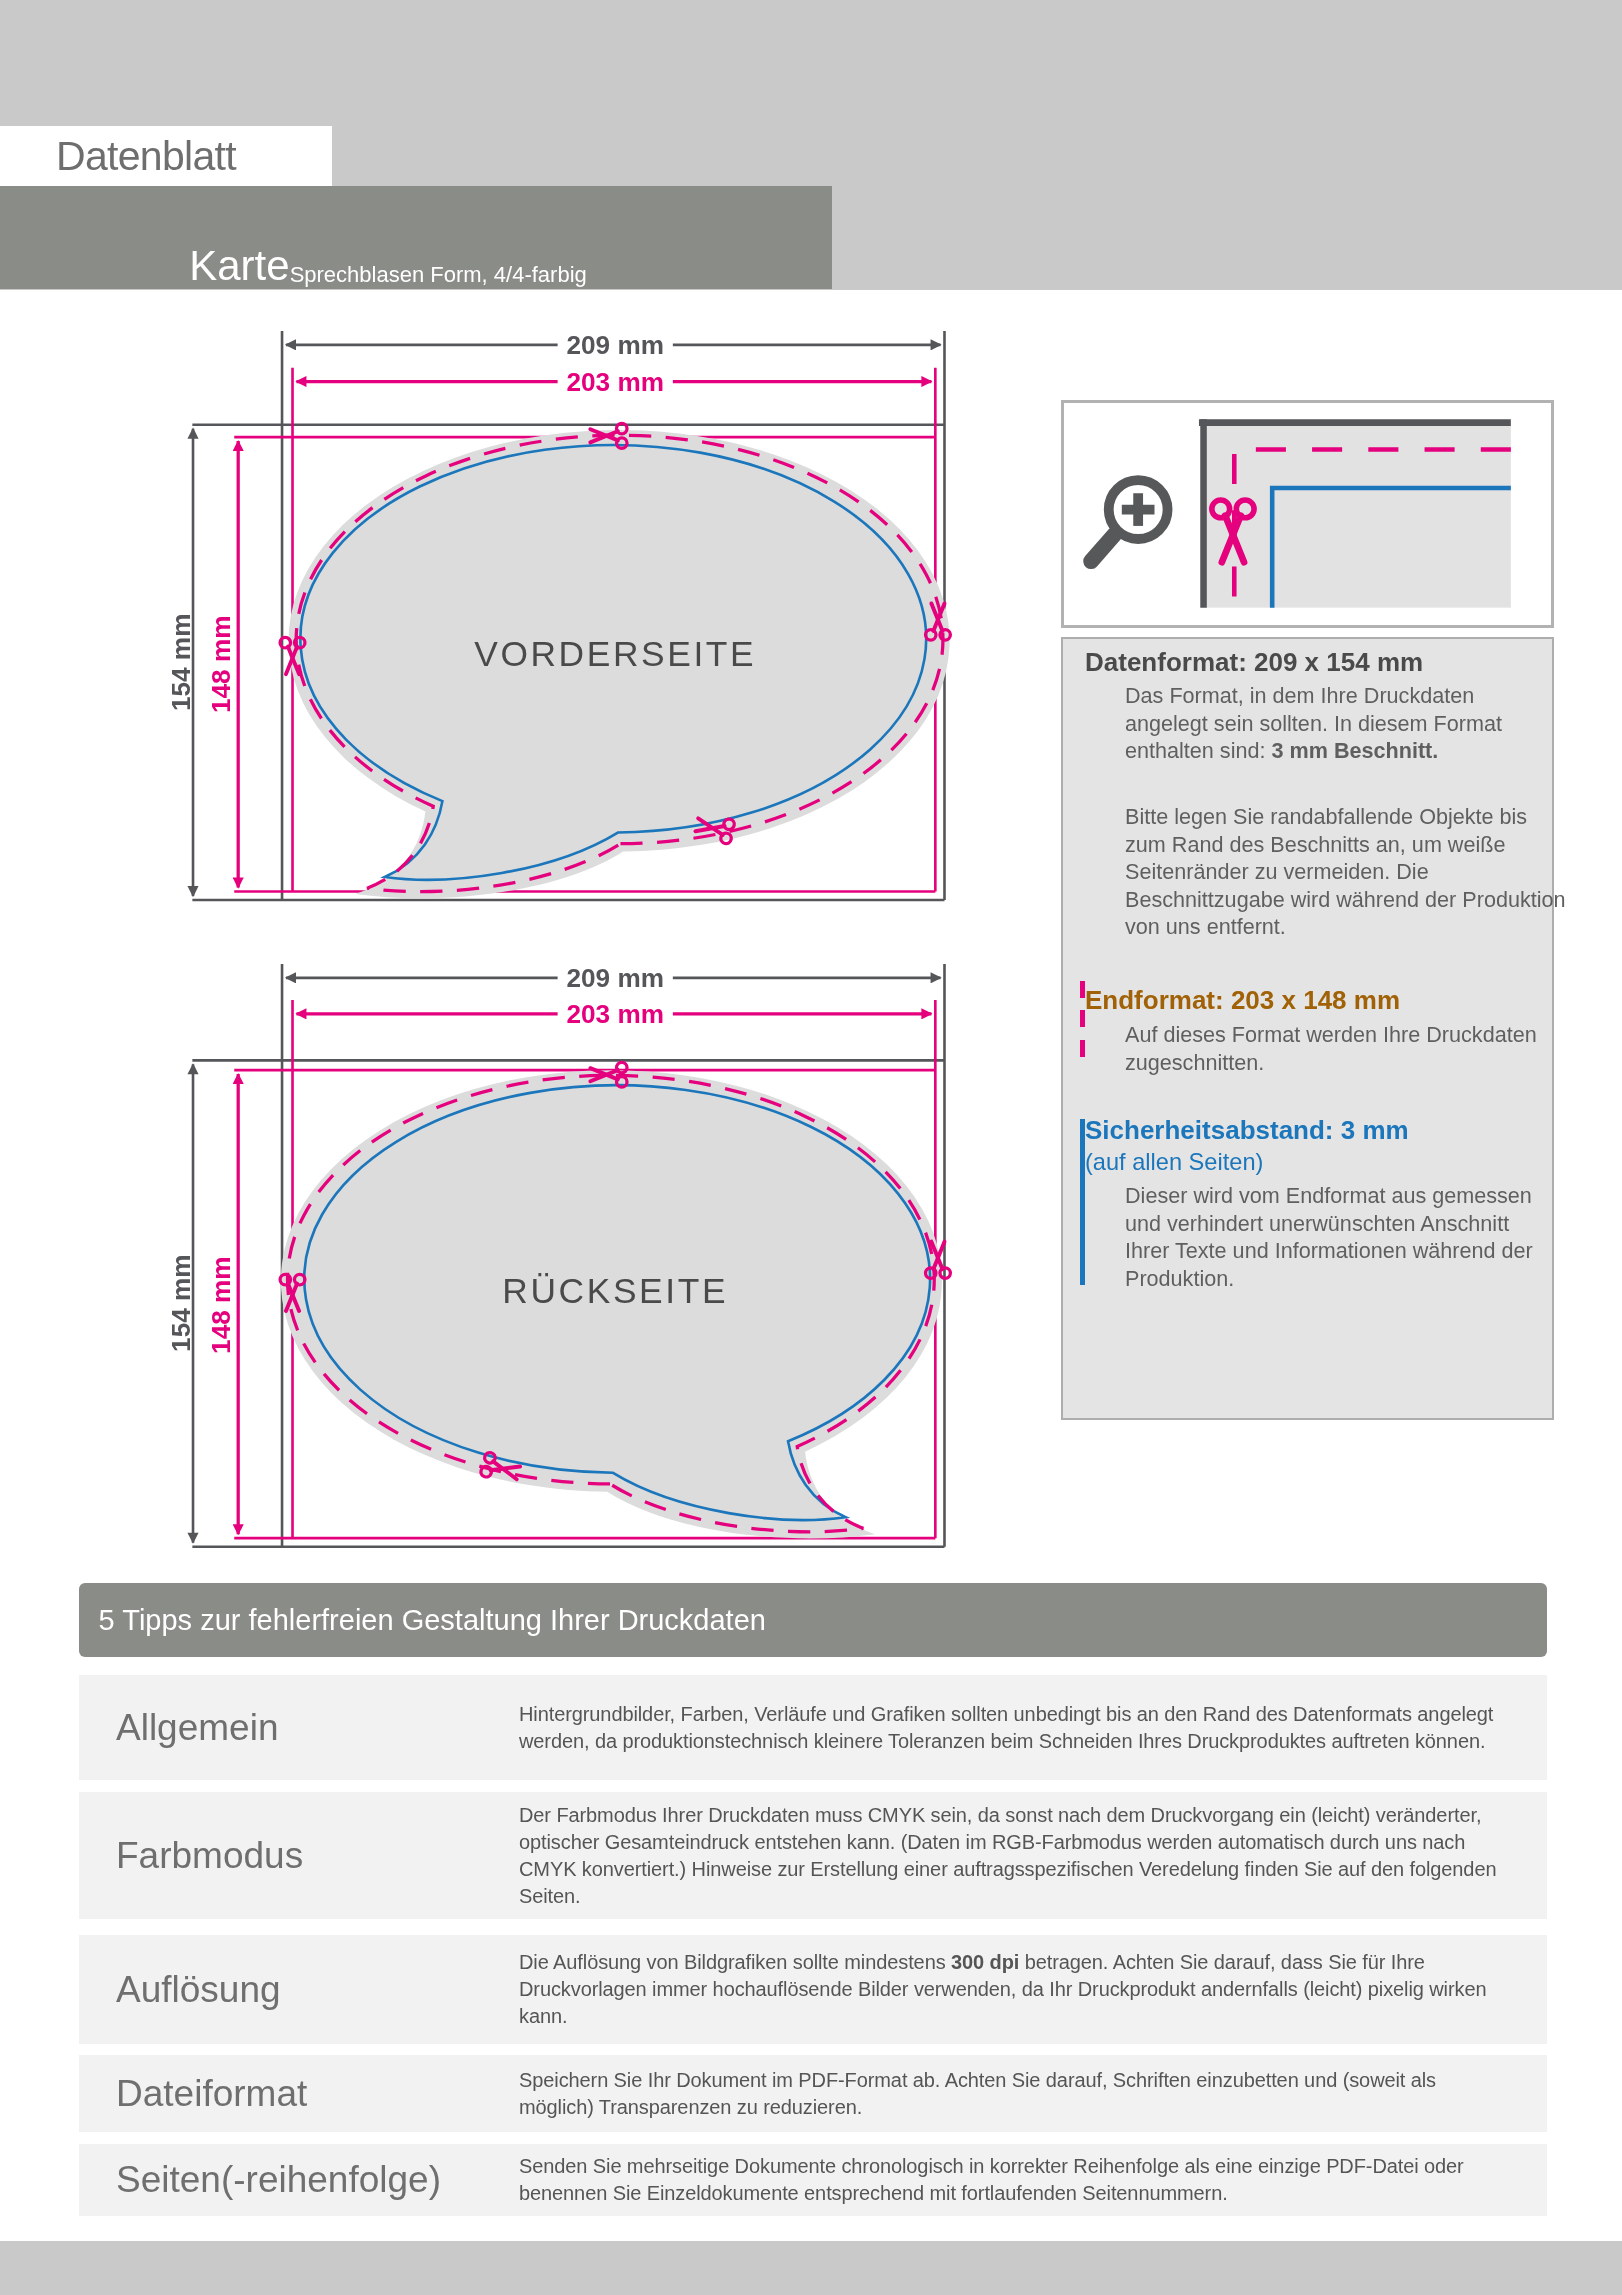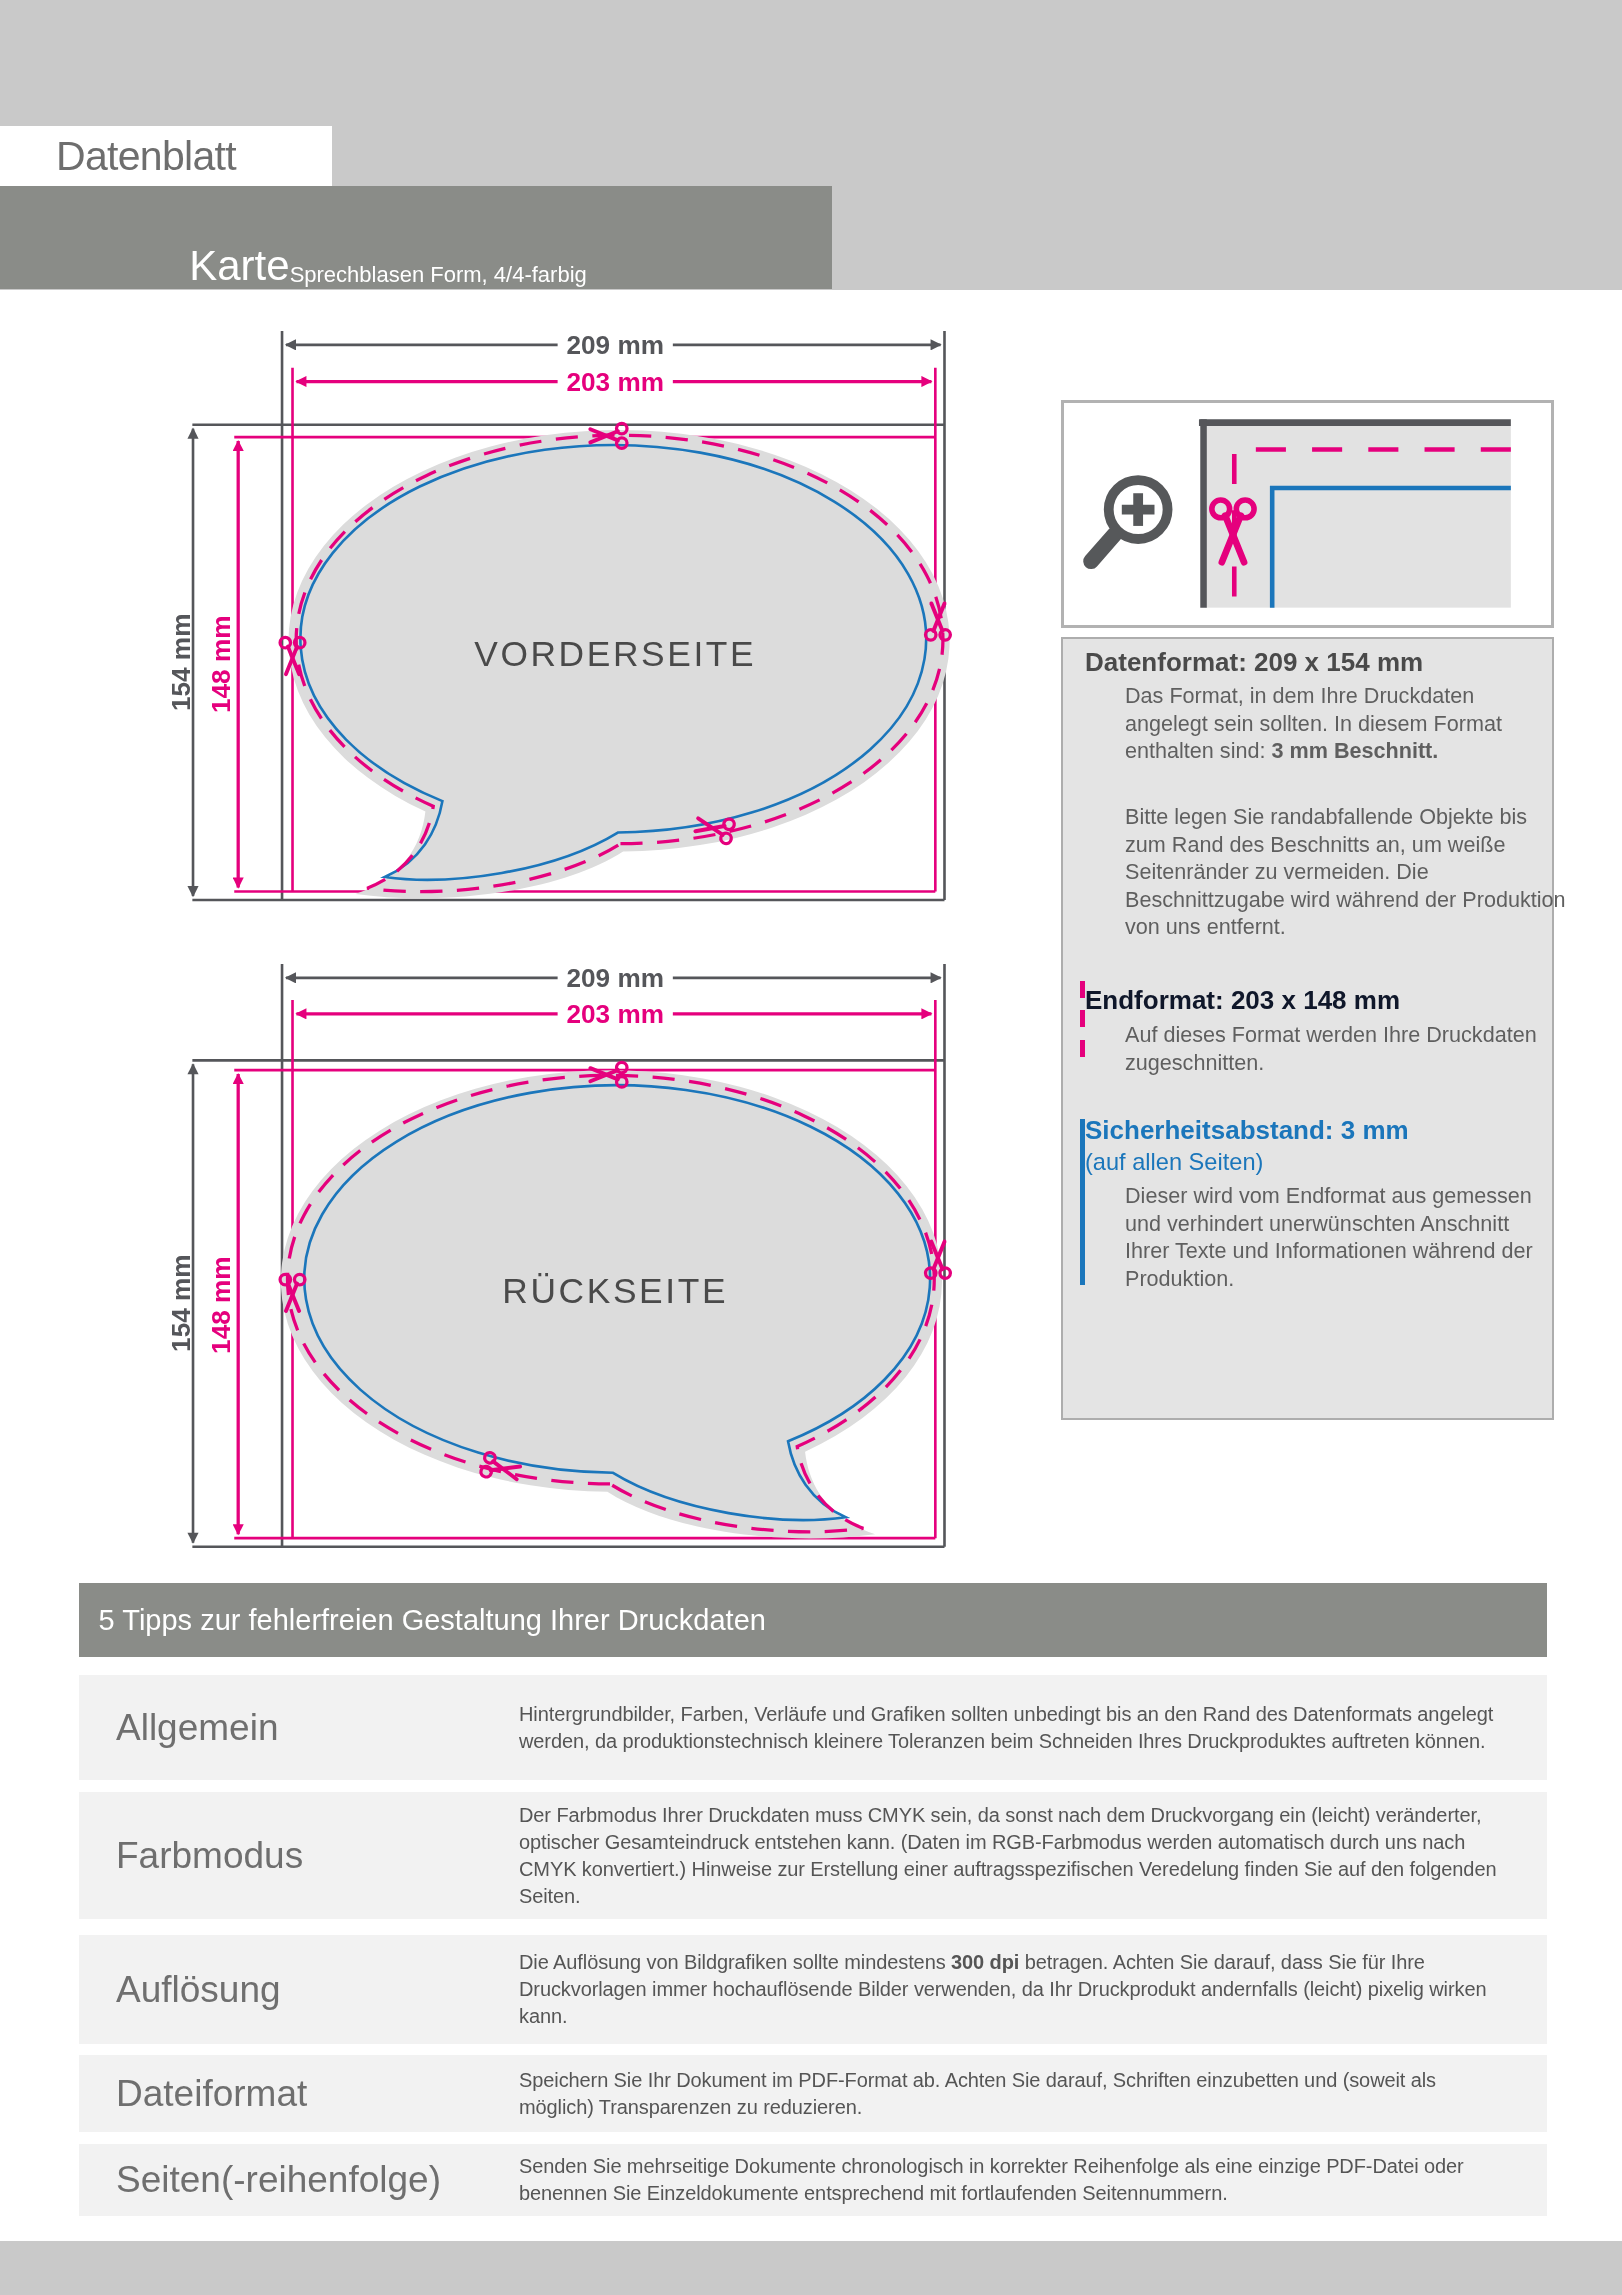--- a/index.html
+++ b/index.html
@@ -19,28 +19,28 @@
     padding-right:56px;box-sizing:border-box;color:#ffffff;}
   .band-title{font-size:42px;line-height:46px;}
   .band-sub{font-size:22px;line-height:29px;}
   
   .whitebox{left:1061px;top:400px;width:493px;height:228px;background:#ffffff;
     border:3.3px solid #b2b2b2;box-sizing:border-box;}
   .graybox{left:1061px;top:637px;width:493px;height:783px;background:#e4e4e4;
     border:2.6px solid #adadad;box-sizing:border-box;}
   .lg-title{font-size:26px;font-weight:700;color:#4a4a4a;white-space:nowrap;}
   .lg-body{font-size:21.6px;line-height:27.5px;color:#5f5f5f;margin-left:40px;}
-  .magenta{color:#0f172a;}
+  .magenta{color:#a16207;}
   .blue{color:#1b76bb;}
   .marker-dash{width:4.6px;background:repeating-linear-gradient(180deg,#e5007d 0 17px,rgba(0,0,0,0) 17px 29.4px);}
   .marker-solid{width:4.6px;background:#1b76bb;}
   
   .tips-bar{left:79px;top:1583px;width:1468px;height:74px;background:#8a8c88;
     display:flex;align-items:center;padding-left:19.6px;box-sizing:border-box;
-    color:#ffffff;font-size:29px;}
+    color:#ffffff;font-size:29px;border-radius:6px;}
   .tip-row{left:79px;width:1468px;background:#f2f2f2;display:flex;align-items:center;box-sizing:border-box;}
   .tip-label{width:440px;padding-left:37px;box-sizing:border-box;font-size:37px;color:#6f6f6f;flex:none;}
   .tip-text{width:982px;font-size:20px;line-height:27px;color:#555555;letter-spacing:-0.1px;}
   .footer{left:0;top:2241px;width:1623px;height:54px;background:#c9c9c9;}
   svg text{font-family:"Liberation Sans","DejaVu Sans",sans-serif;}
 </style>
 </head>
 <body>
 
 <div class="abs band-light"></div>

